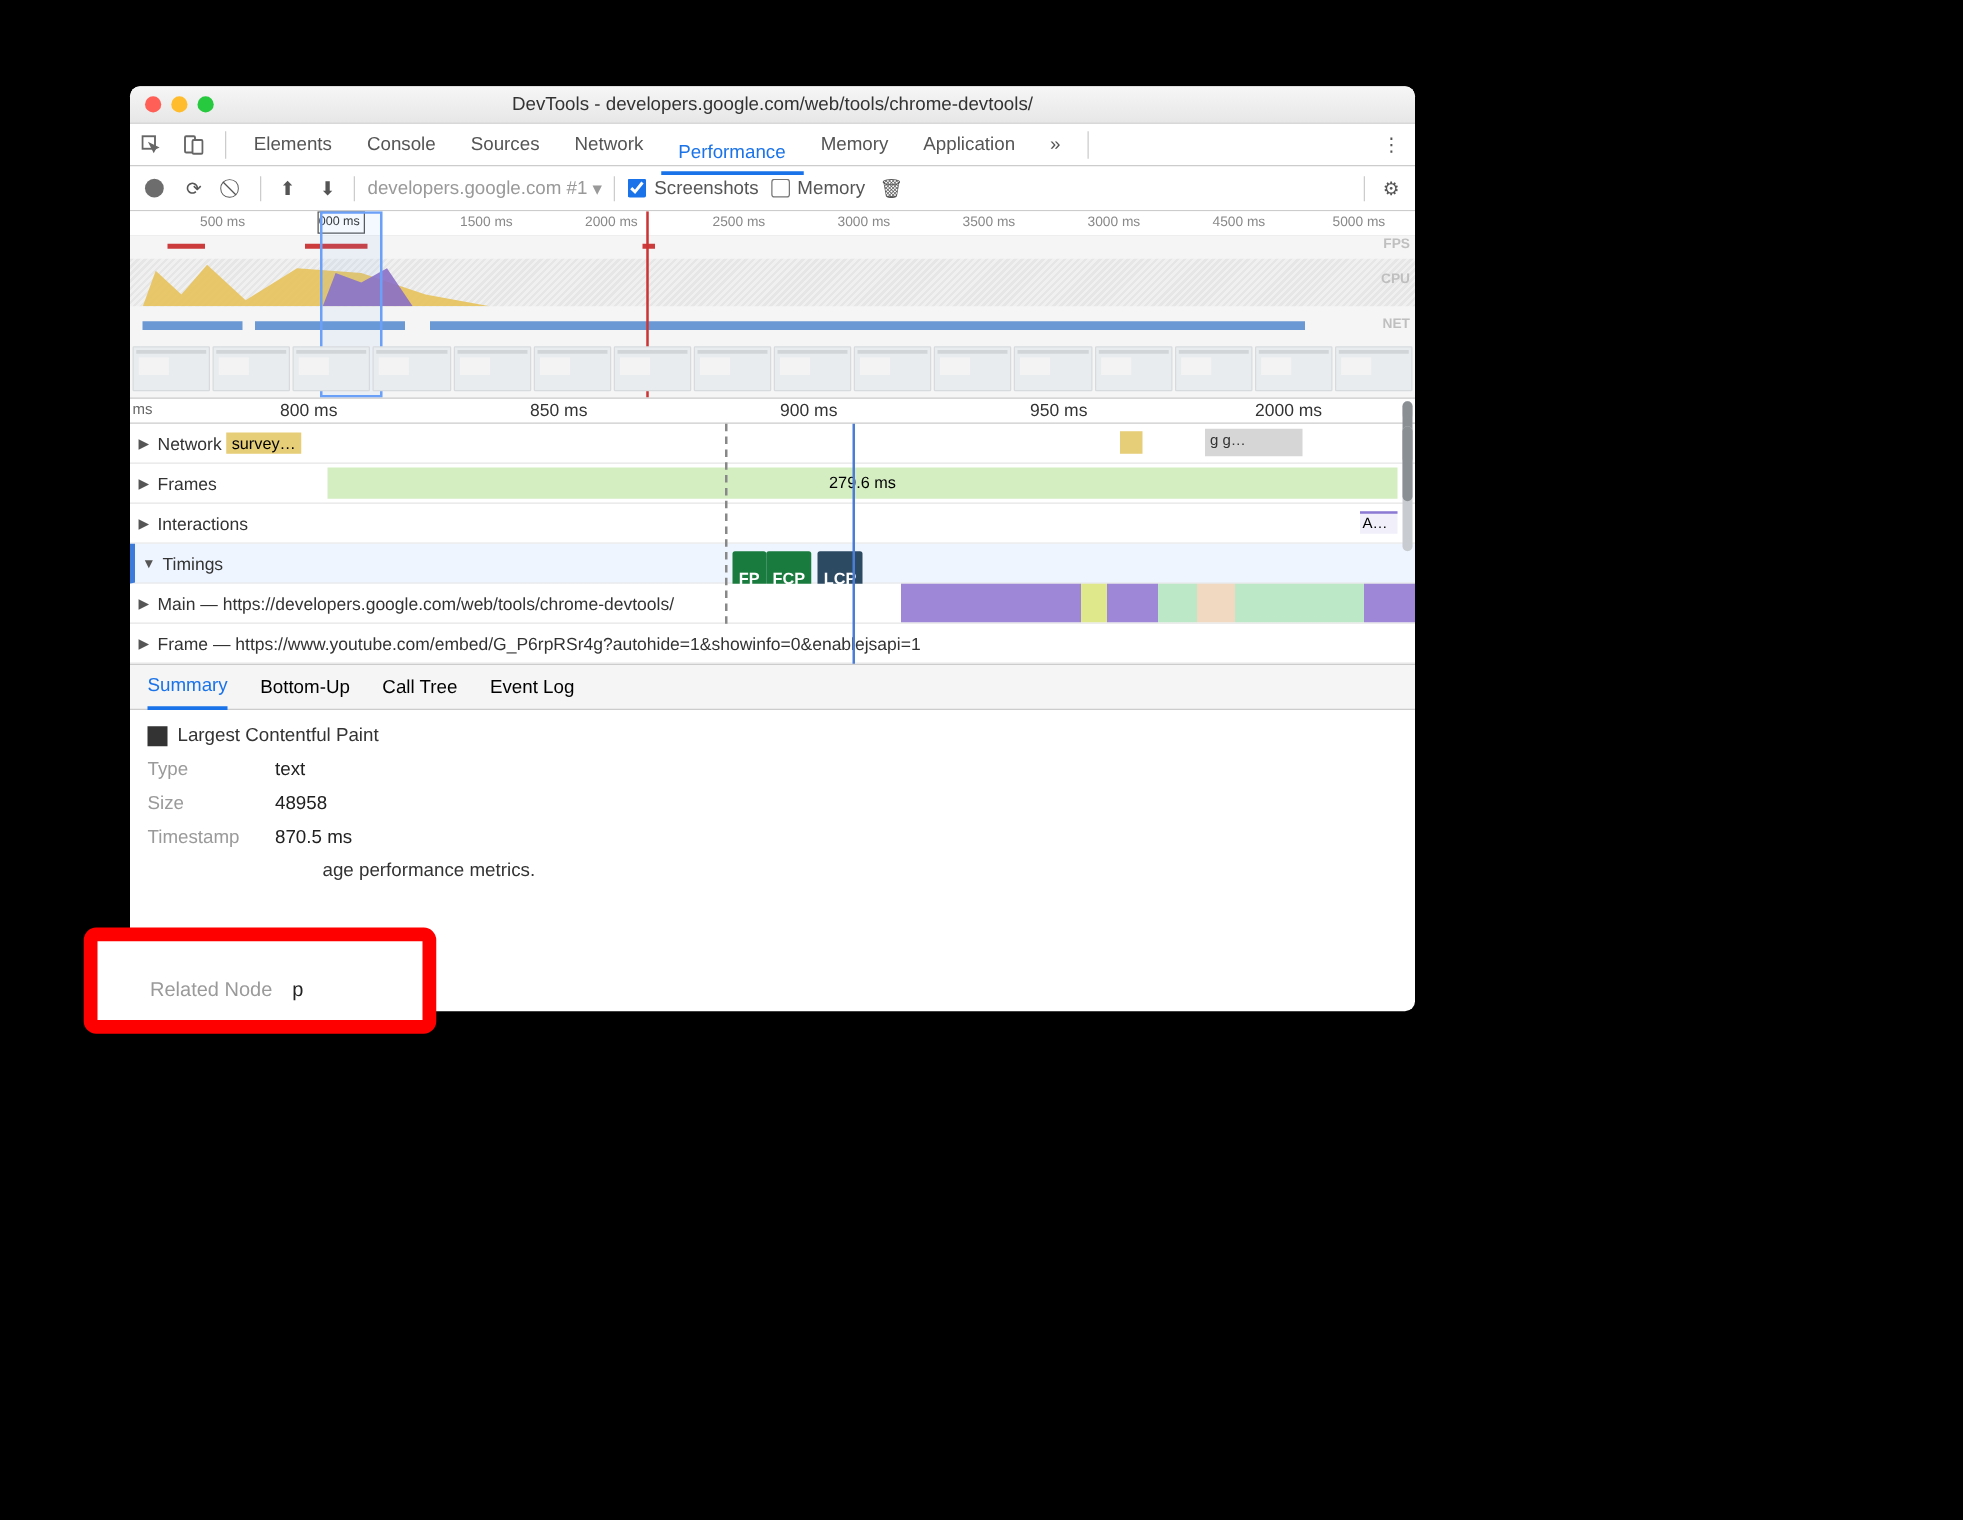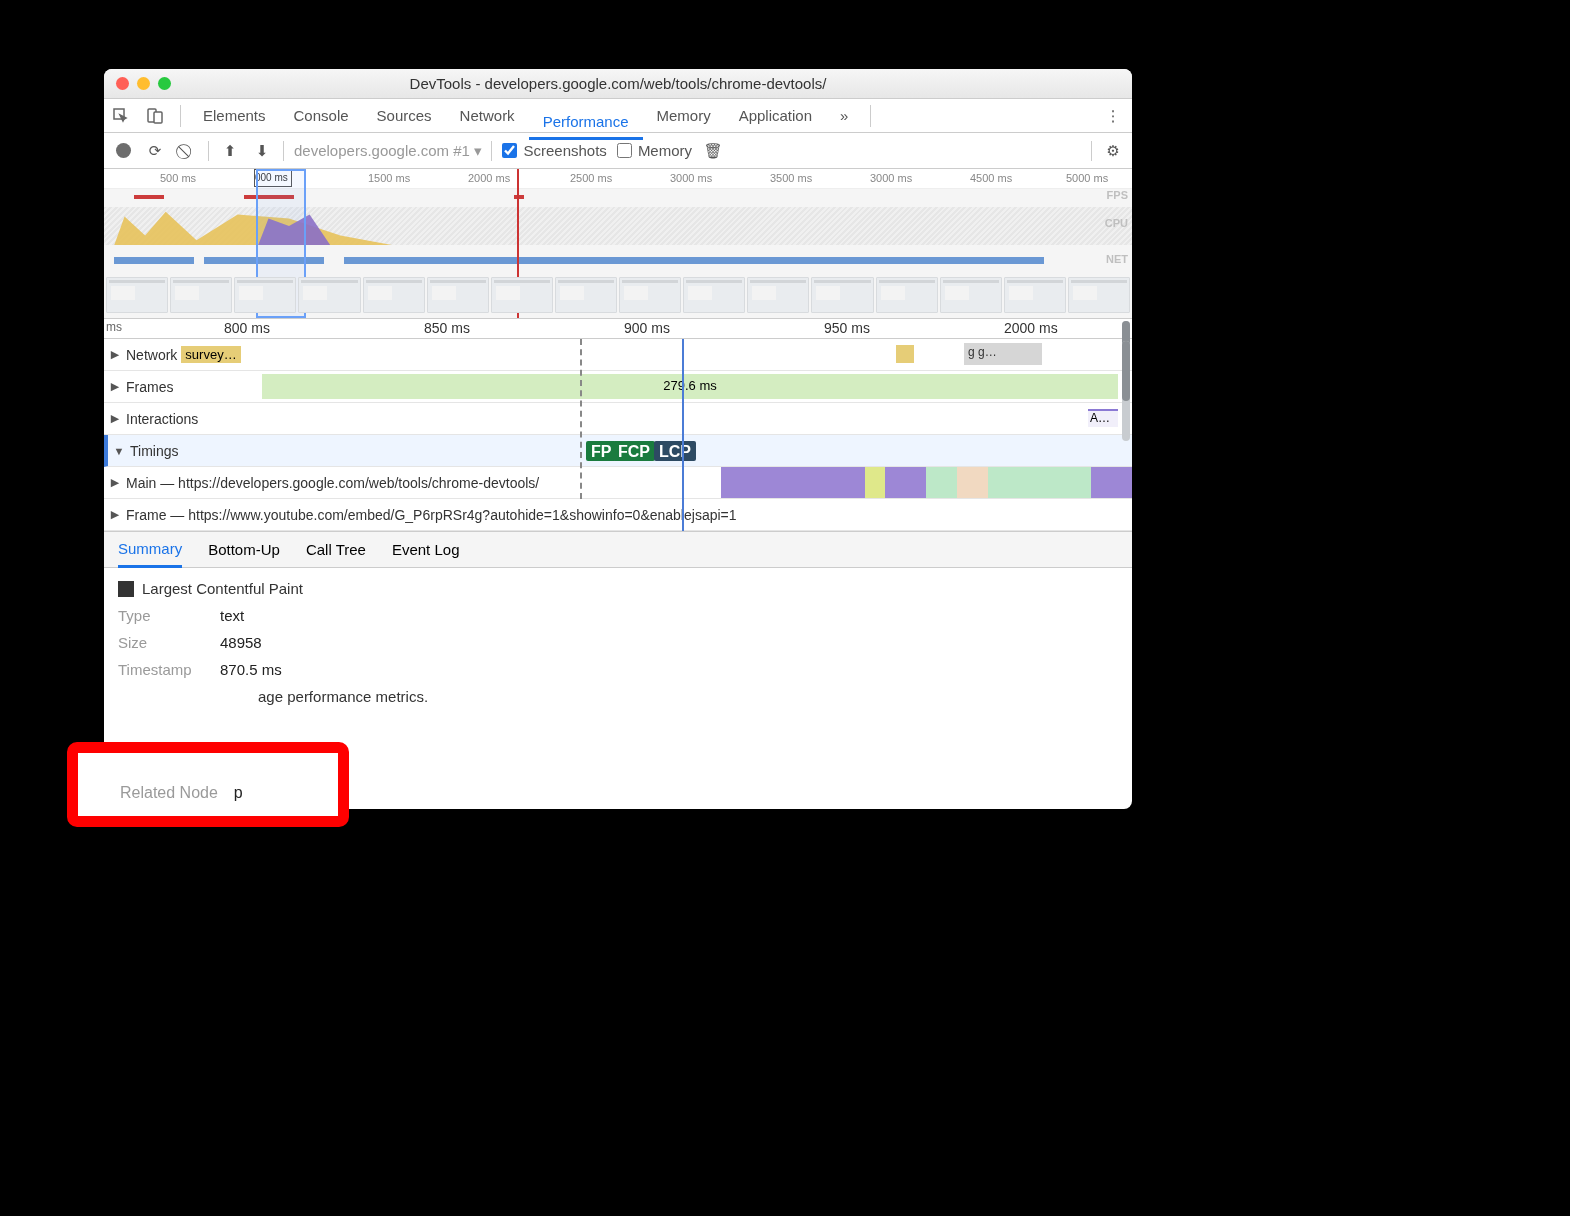--- a/index.html
+++ b/index.html
@@ -54,21 +54,21 @@
 .ruler2 span{ position:absolute; top:1px;}
 .ruler2 .small{ font-size:12px; color:#666;}
 
 
 .tracks { border-bottom:1px solid #ccc; font-size:14px;}
 .track { height:32px; border-bottom:1px solid #e5e5e5; display:flex; align-items:center; position:relative;}
 .track:last-child{border-bottom:none;}
 .track .tri { width:14px; text-align:center; color:#555; margin-left:4px; font-size:11px;}
 .track .label { margin-left:4px; color:#333; white-space:nowrap;}
 .track.highlight { background:#eef5ff; border-left:4px solid #3d7bdb;}
-.timing-chip { position:absolute; top:6px; height:20px; background:#1a7b3e; color:#fff; font-size:16px; font-weight:700; border-radius:2px; padding:2px 5px;}
+.timing-chip { position:absolute; top:6px; height:20px; background:#1a7b3e; color:#fff; font-size:13px; font-weight:700; border-radius:2px; padding:14px 5px;}
 .timing-chip.lcp{ background:#2d4a63;}
 .vline { position:absolute; top:0; bottom:0; width:2px; background:#4b7cd6;}
 .dashline { position:absolute; top:0; bottom:0; border-left:2px dashed #888;}
 .scrollbox { position:absolute; right:2px; top:2px; bottom:2px; width:8px; background:#c8ccd0; border-radius:4px;}
 .scrollthumb{ position:absolute; left:0; right:0; top:0; height:50px; background:#8a8f94; border-radius:4px;}
 
 
 .subtabs { height:36px; border-bottom:1px solid #ccc; display:flex; align-items:center; gap:26px; padding:0 14px; font-size:15px; background:#f5f5f5;}
 .subtab { height:100%; display:flex; align-items:center; color:#000000; cursor:pointer;}
 .subtab.active { color:#1a73e8; border-bottom:3px solid #1a73e8; margin-bottom:-1px;}

